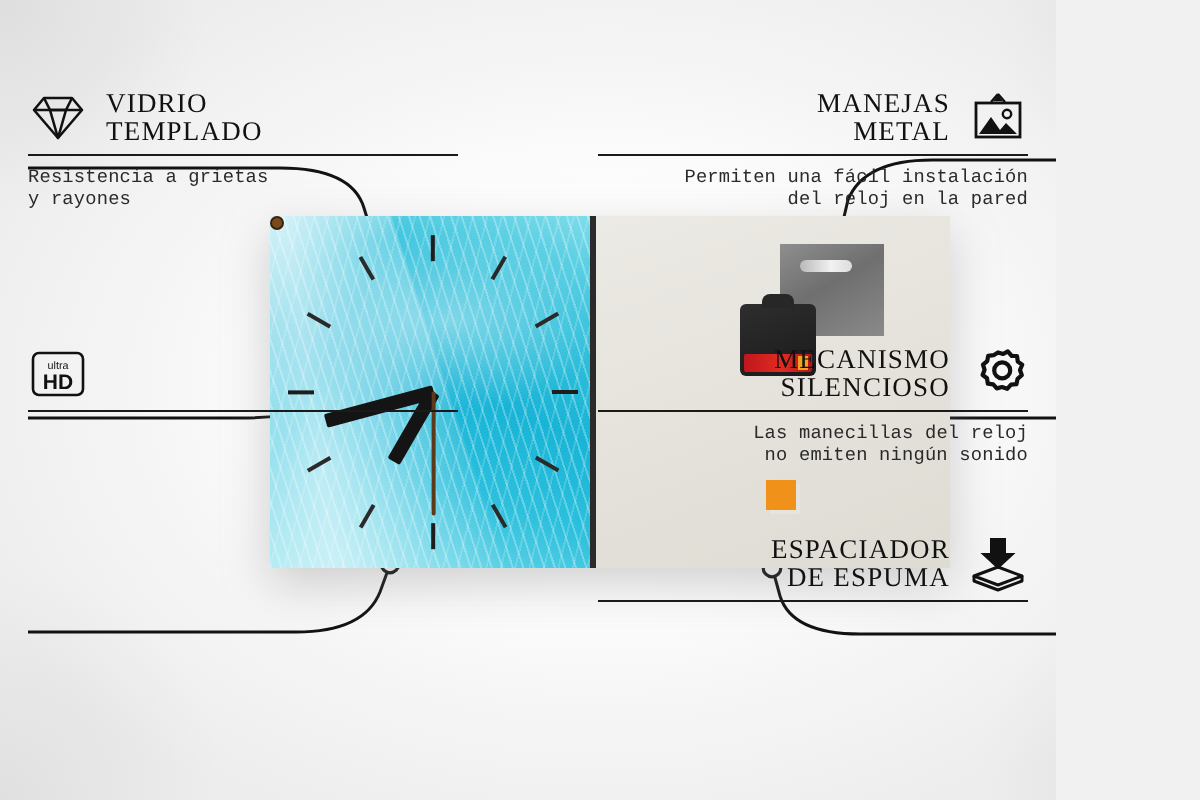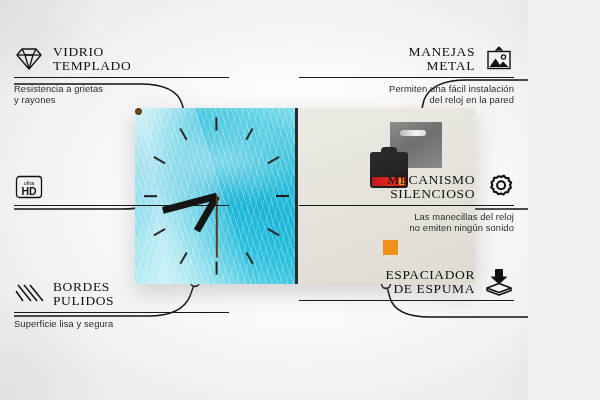--- a/index.html
+++ b/index.html
@@ -49,21 +49,21 @@
     letter-spacing:.6px;color:#111;
     font-weight:400;
     white-space:pre-line;
     text-transform:uppercase;
   }
   .feat .rule{
     height:0;border-top:1.4px solid #1a1a1a;
     margin-top:3px;margin-bottom:5px;width:100%;
   }
   .feat .desc{
-    font-family:Liberation Sans, sans-serif;
+    font-family:Liberation Mono, monospace;
     font-size:9.4px;line-height:11.4px;color:#2a2a2a;
     white-space:pre-line;letter-spacing:.1px;
   }
 
   
   #product{
     position:absolute;left:135px;top:108px;width:340px;height:176px;
     filter:drop-shadow(0 8px 12px rgba(120,120,120,.35));
   }
   #clock-panel{
@@ -226,38 +226,20 @@
         <svg width="30" height="26" viewBox="0 0 30 26">
           <rect x="2.5" y="2.5" width="25" height="21" rx="3" ry="3" fill="none" stroke="#111" stroke-width="1.3"></rect>
           <text x="15" y="10.5" text-anchor="middle" font-family="Liberation Sans, sans-serif" font-size="5.4" fill="#111">ultra</text>
           <text x="15" y="20.5" text-anchor="middle" font-family="Liberation Sans, sans-serif" font-size="10.5" font-weight="bold" fill="#111">HD</text>
         </svg>
       </span>
     </div>
     <div class="rule"></div>
   </div>
 
-  <div class="feat left" style="top:279px;">
-    <div class="head">
-      <span class="icon">
-        <svg width="30" height="26" viewBox="0 0 30 26">
-          <g stroke="#111" stroke-width="1.5" stroke-linecap="butt">
-            <path d="M4,4 L17,20"></path>
-              <path d="M10,4 L23,20"></path>
-              <path d="M16,4 L29,20"></path>
-            <path d="M2,10 L9,20"></path>
-          </g>
-        </svg>
-      </span>
-      <div class="title">BORDES
-PULIDOS</div>
-    </div>
-    <div class="rule"></div>
-    <div class="desc">Superficie lisa y segura</div>
-  </div>
 
   <div class="feat right" style="top:172px;">
     <div class="head">
       <span class="icon">
         <svg width="30" height="28" viewBox="0 0 30 28">
           <g fill="none" stroke="#111" stroke-width="2.1" stroke-linejoin="round">
             <path d="M15,3.2 L17.6,4.0 L19.9,2.7 L21.9,5.0 L24.5,5.0 L24.9,7.8 L27.1,9.4 L26.0,12.0
                      L26.9,14.6 L24.8,16.4 L24.2,19.1 L21.5,19.3 L19.6,21.4 L17.0,20.5 L14.4,21.2
                      L12.6,19.2 L9.9,18.8 L9.5,16.1 L7.3,14.5 L8.3,11.9 L7.5,9.3 L9.6,7.6
                      L10.1,4.9 L12.8,4.6 Z"></path>

